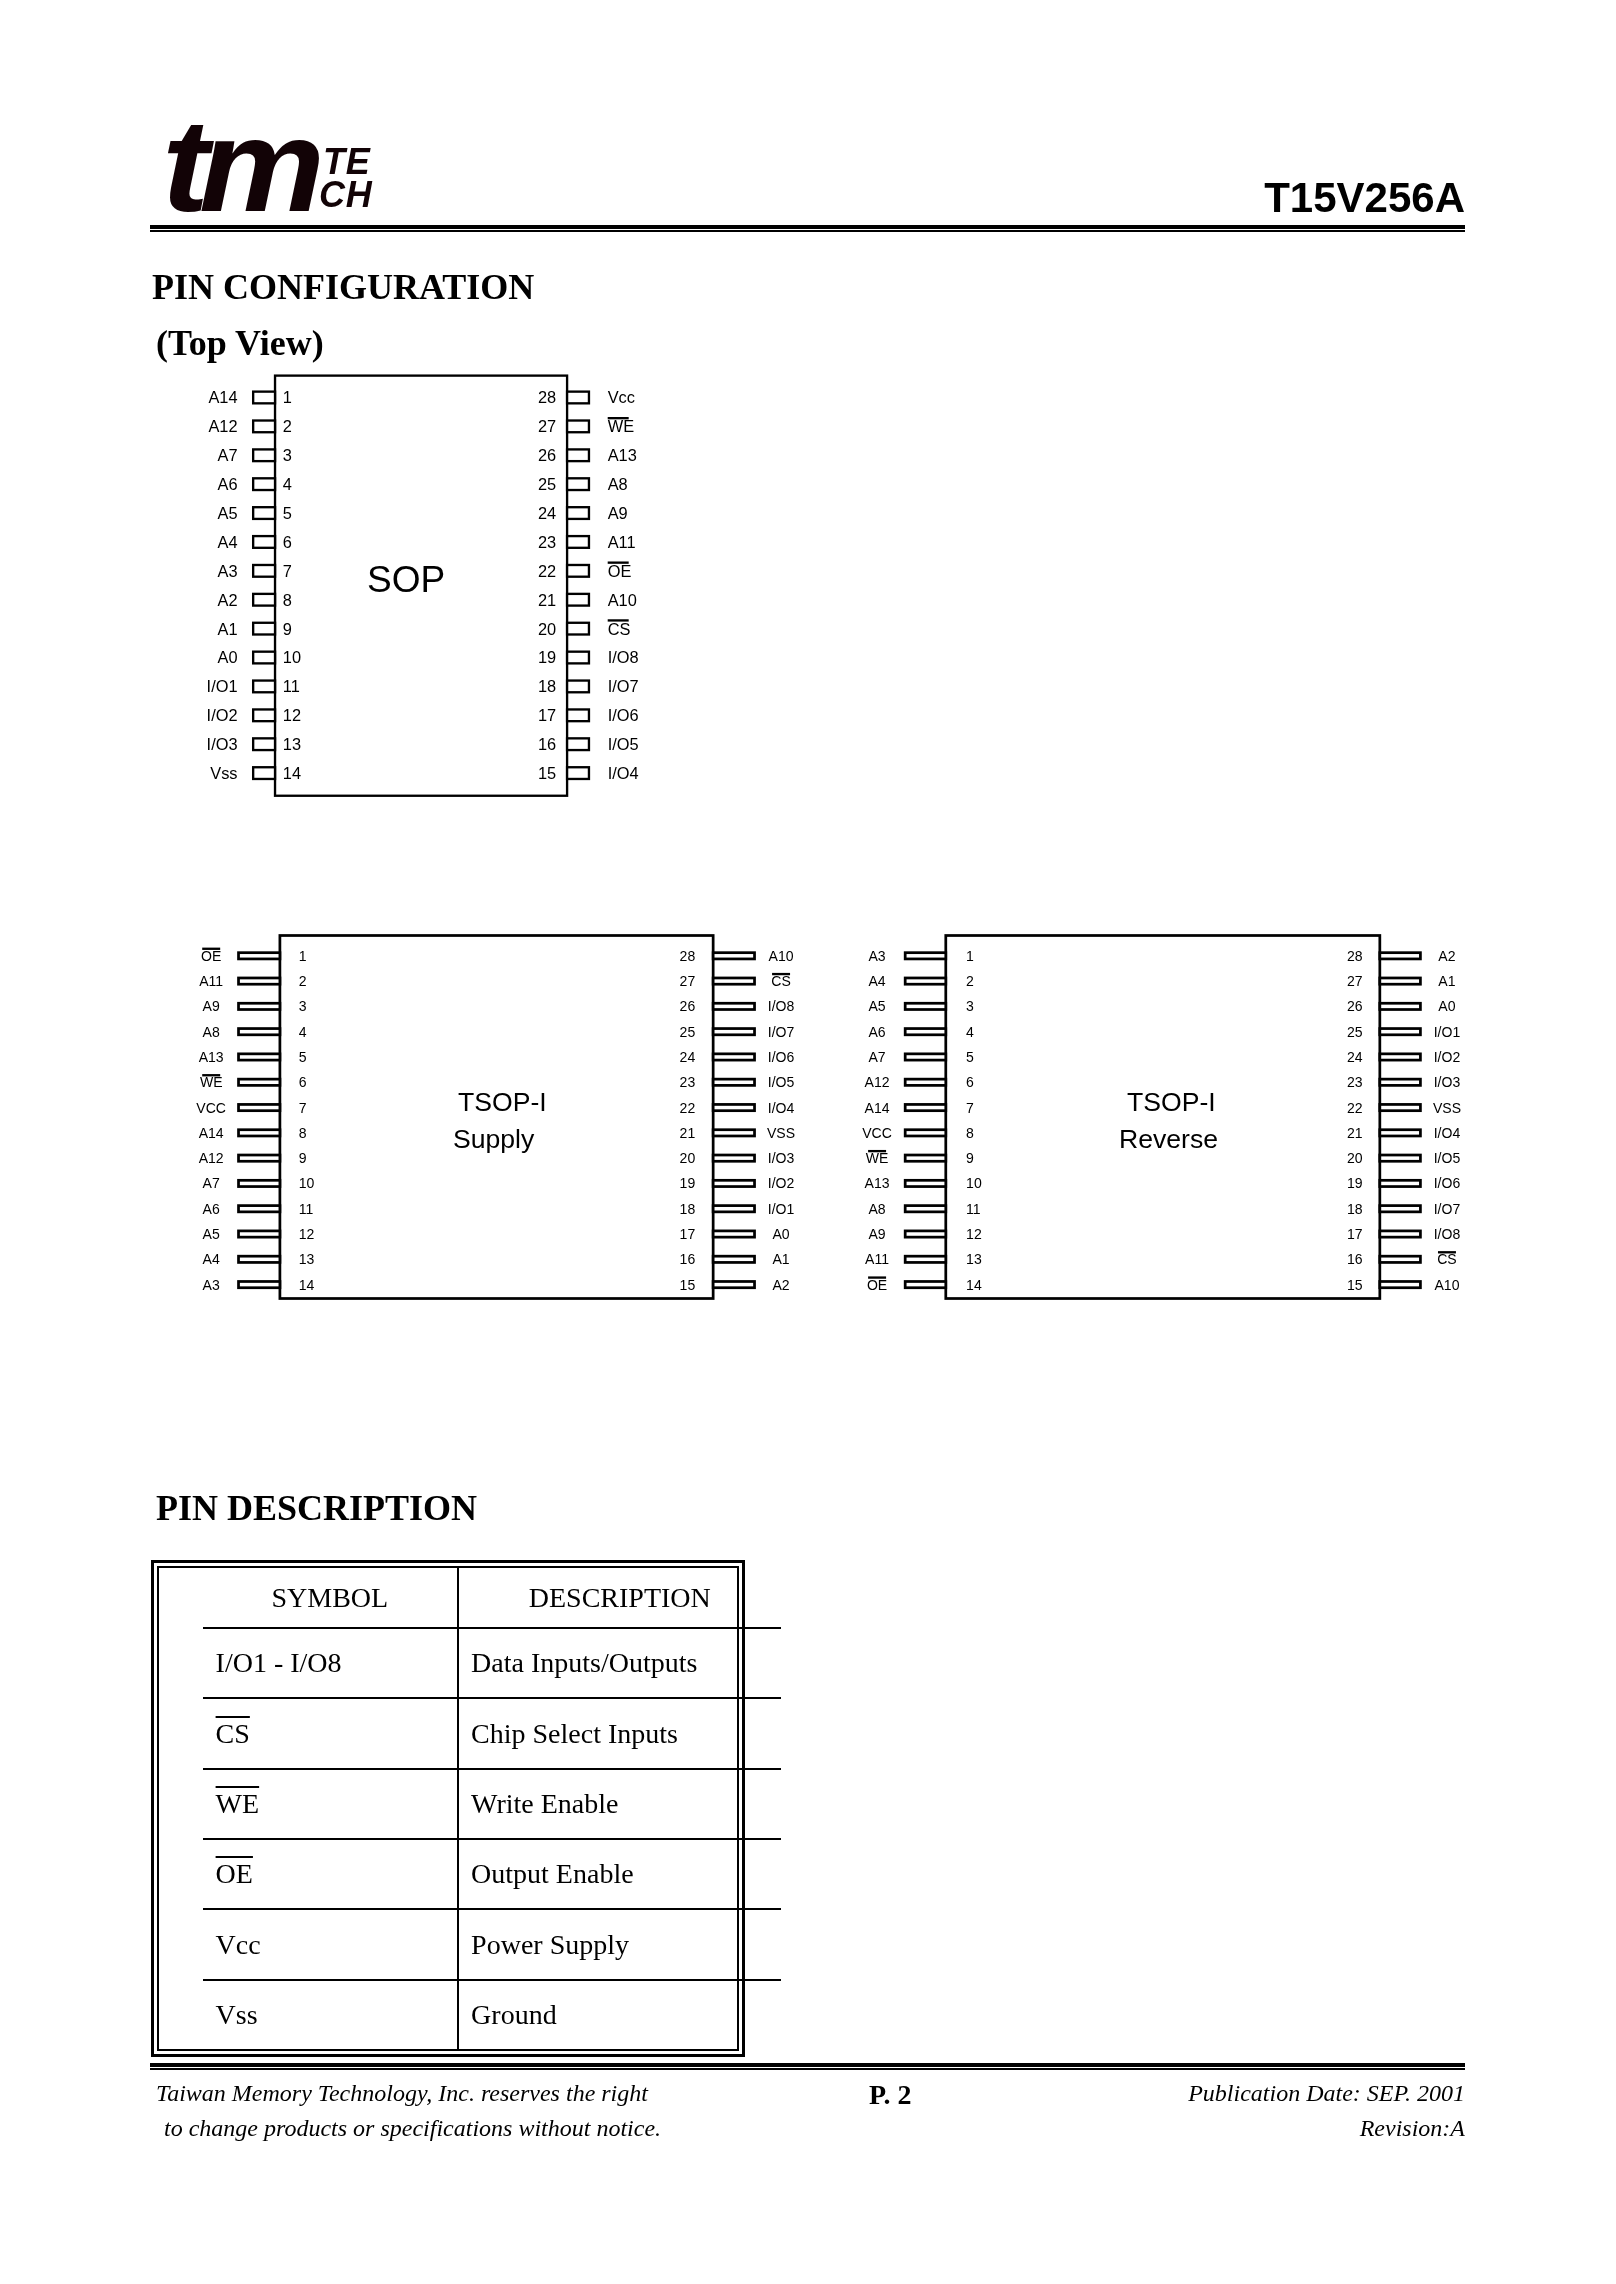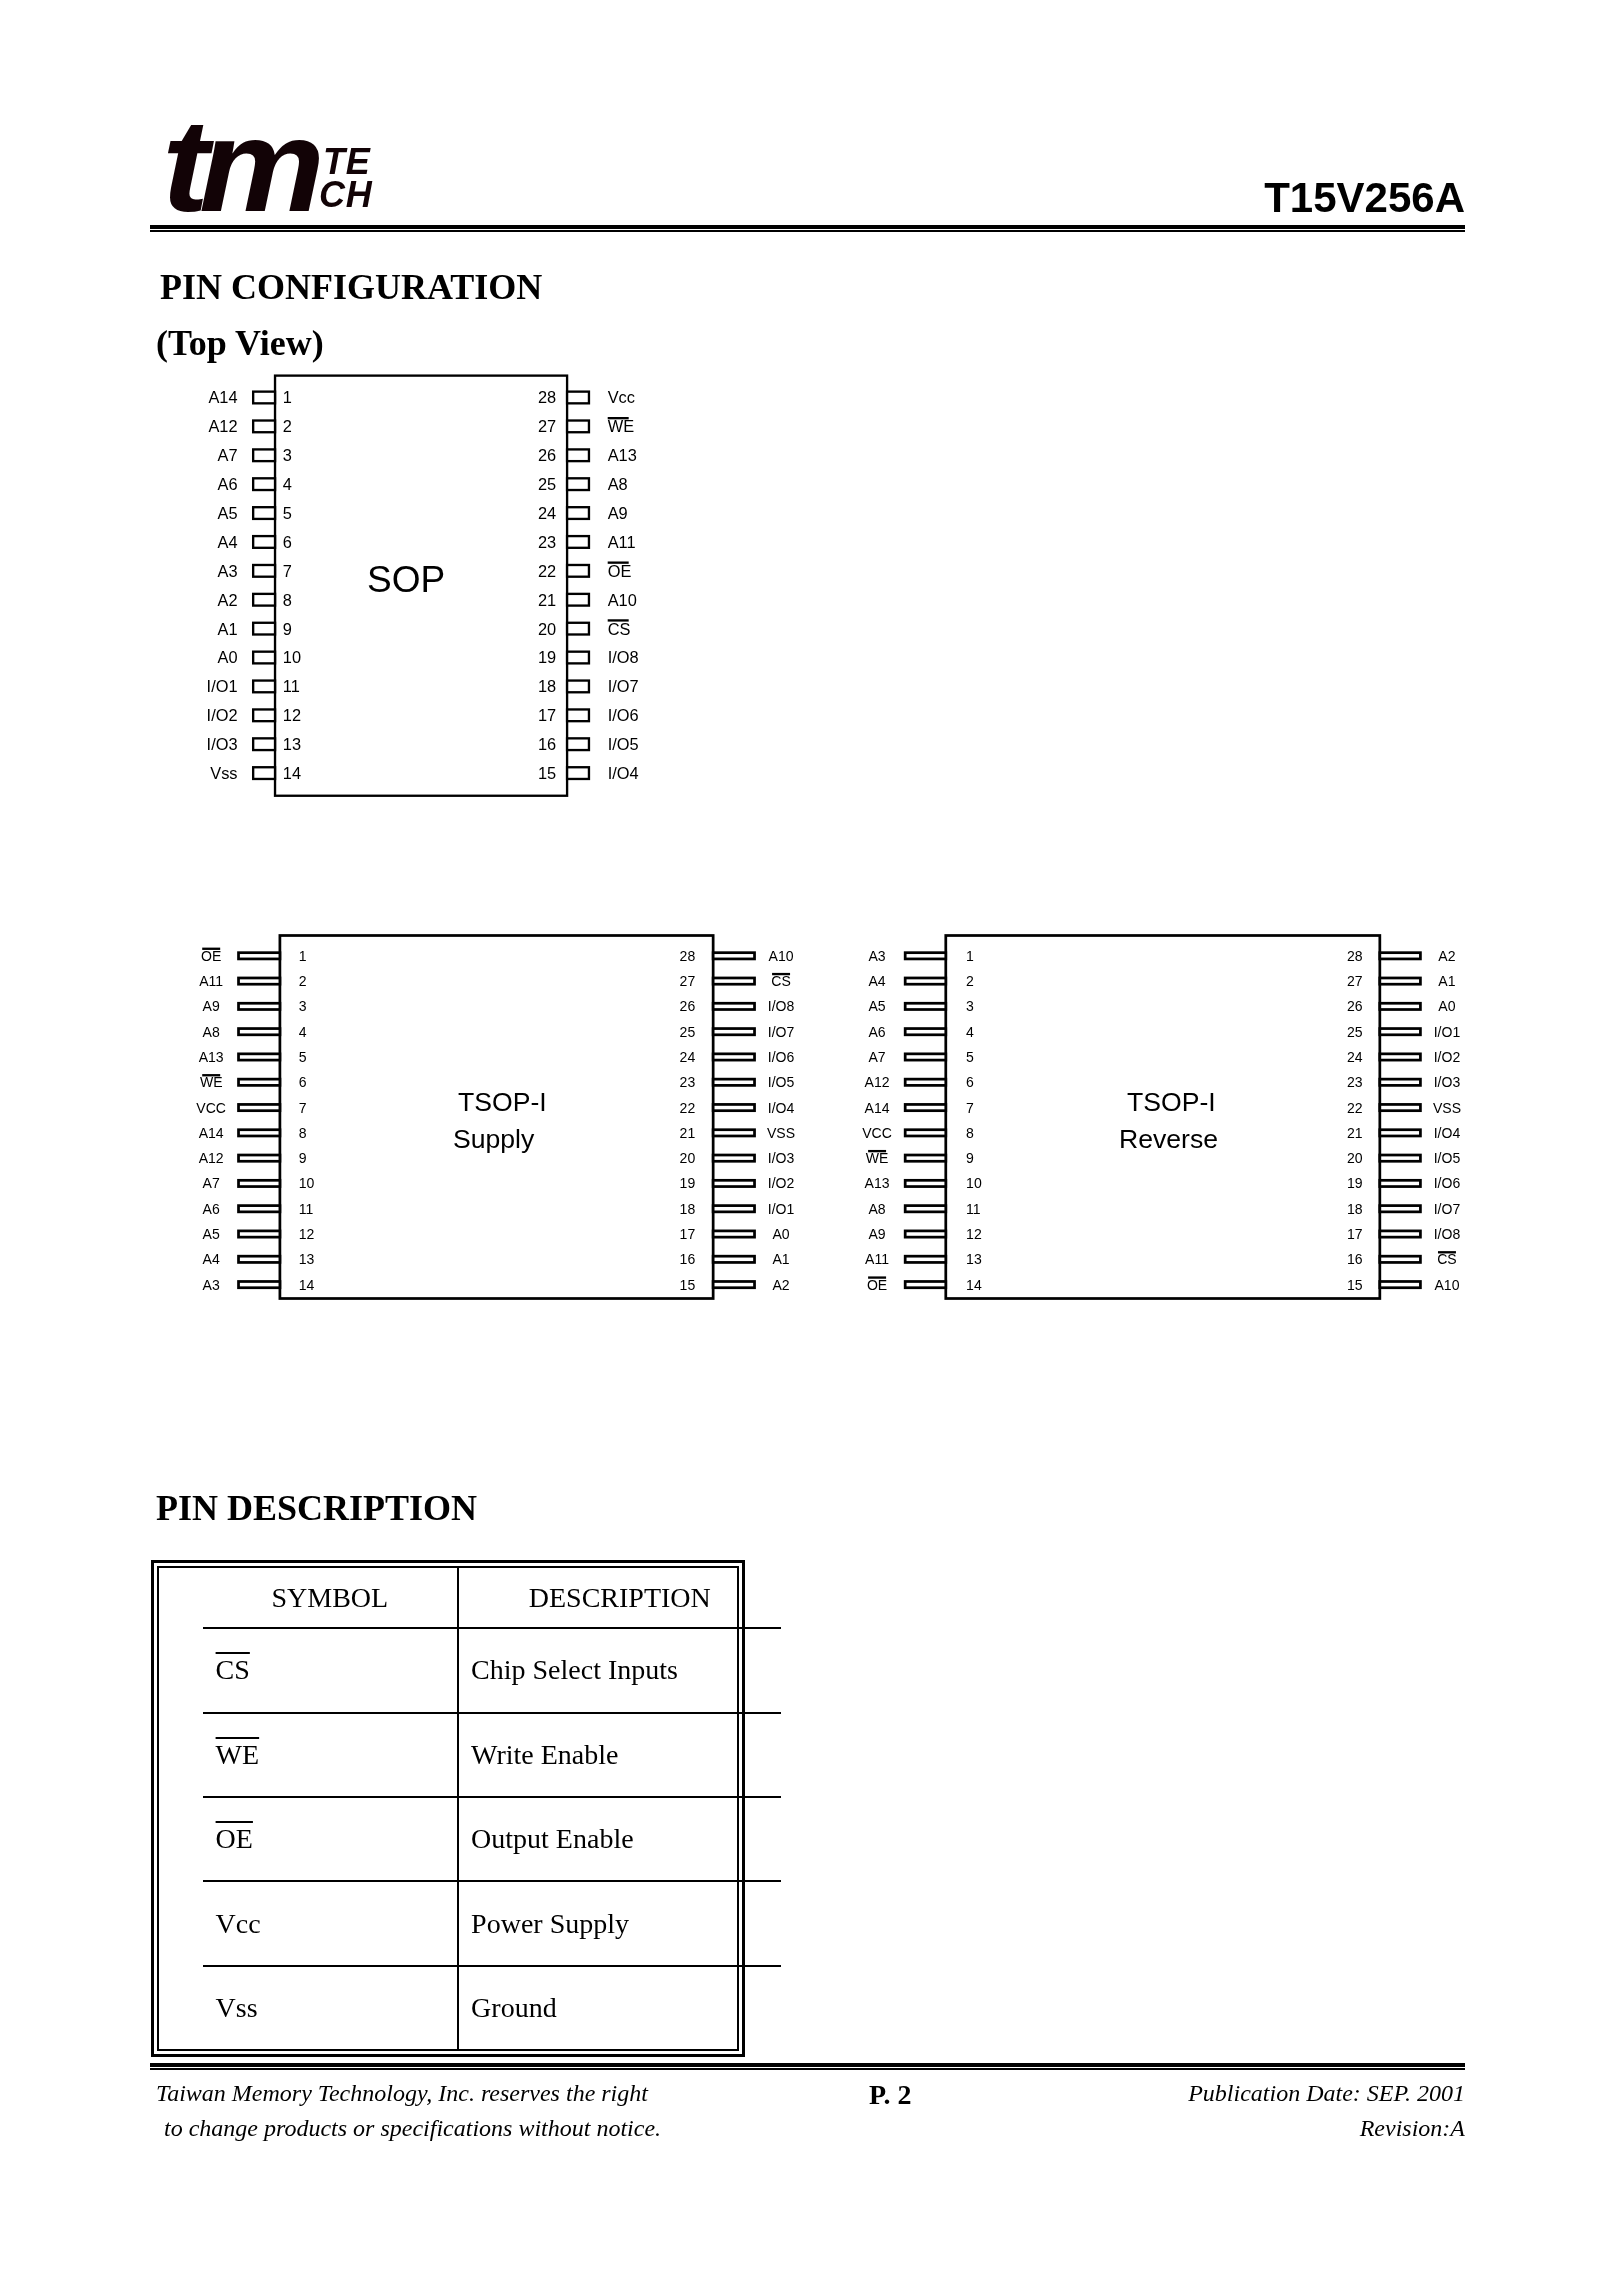--- a/index.html
+++ b/index.html
@@ -31,21 +31,21 @@
 </head>
 <body>
 
 <div class="abs logo-tm">tm</div>
 <div class="abs logo-te">TE</div>
 <div class="abs logo-ch">CH</div>
 <div class="abs part-no">T15V256A</div>
 <div class="abs rule-thick" style="left:150px; top:225px; width:1315px;"></div>
 <div class="abs rule-thin" style="left:150px; top:230px; width:1315px;"></div>
 
-<div class="abs h1" style="left:160px; top:269px;">PIN CONFIGURATION</div>
+<div class="abs h1" style="left:152px; top:269px;">PIN CONFIGURATION</div>
 <div class="abs h1" style="left:156px; top:325px;">(Top View)</div>
 
 <svg class="abs" id="sop-svg" style="left:0; top:0;" width="1616" height="859" viewBox="0 0 2069 1100">
     <rect x="352" y="481" width="374" height="538" fill="none" stroke="#000" stroke-width="3"></rect>
     <rect x="324" y="501.5" width="28" height="15" fill="#fff" stroke="#000" stroke-width="3"></rect>
     <text x="362" y="516.56" text-anchor="start" font-size="21" font-family="&quot;Liberation Sans&quot;, sans-serif" fill="#000">1</text>
     <text x="304" y="516.56" text-anchor="end" font-size="21" font-family="&quot;Liberation Sans&quot;, sans-serif" fill="#000">A14</text>
     <rect x="324" y="538.5" width="28" height="15" fill="#fff" stroke="#000" stroke-width="3"></rect>
     <text x="362" y="553.56" text-anchor="start" font-size="21" font-family="&quot;Liberation Sans&quot;, sans-serif" fill="#000">2</text>
     <text x="304" y="553.56" text-anchor="end" font-size="21" font-family="&quot;Liberation Sans&quot;, sans-serif" fill="#000">A12</text>
@@ -321,20 +321,24 @@
   <div class="pin-table-inner">
     <table class="pins">
       <thead>
         <tr>
           <th>SYMBOL</th>
           <th>DESCRIPTION</th>
         </tr>
       </thead>
       <tbody id="pin-desc-body">
           <tr>
+            <td><span>I/O1 - I/O8</span></td>
+            <td>Data Inputs/Outputs</td>
+          </tr>
+          <tr>
             <td><span class="ov">CS</span></td>
             <td>Chip Select Inputs</td>
           </tr>
           <tr>
             <td><span class="ov">WE</span></td>
             <td>Write Enable</td>
           </tr>
           <tr>
             <td><span class="ov">OE</span></td>
             <td>Output Enable</td>

